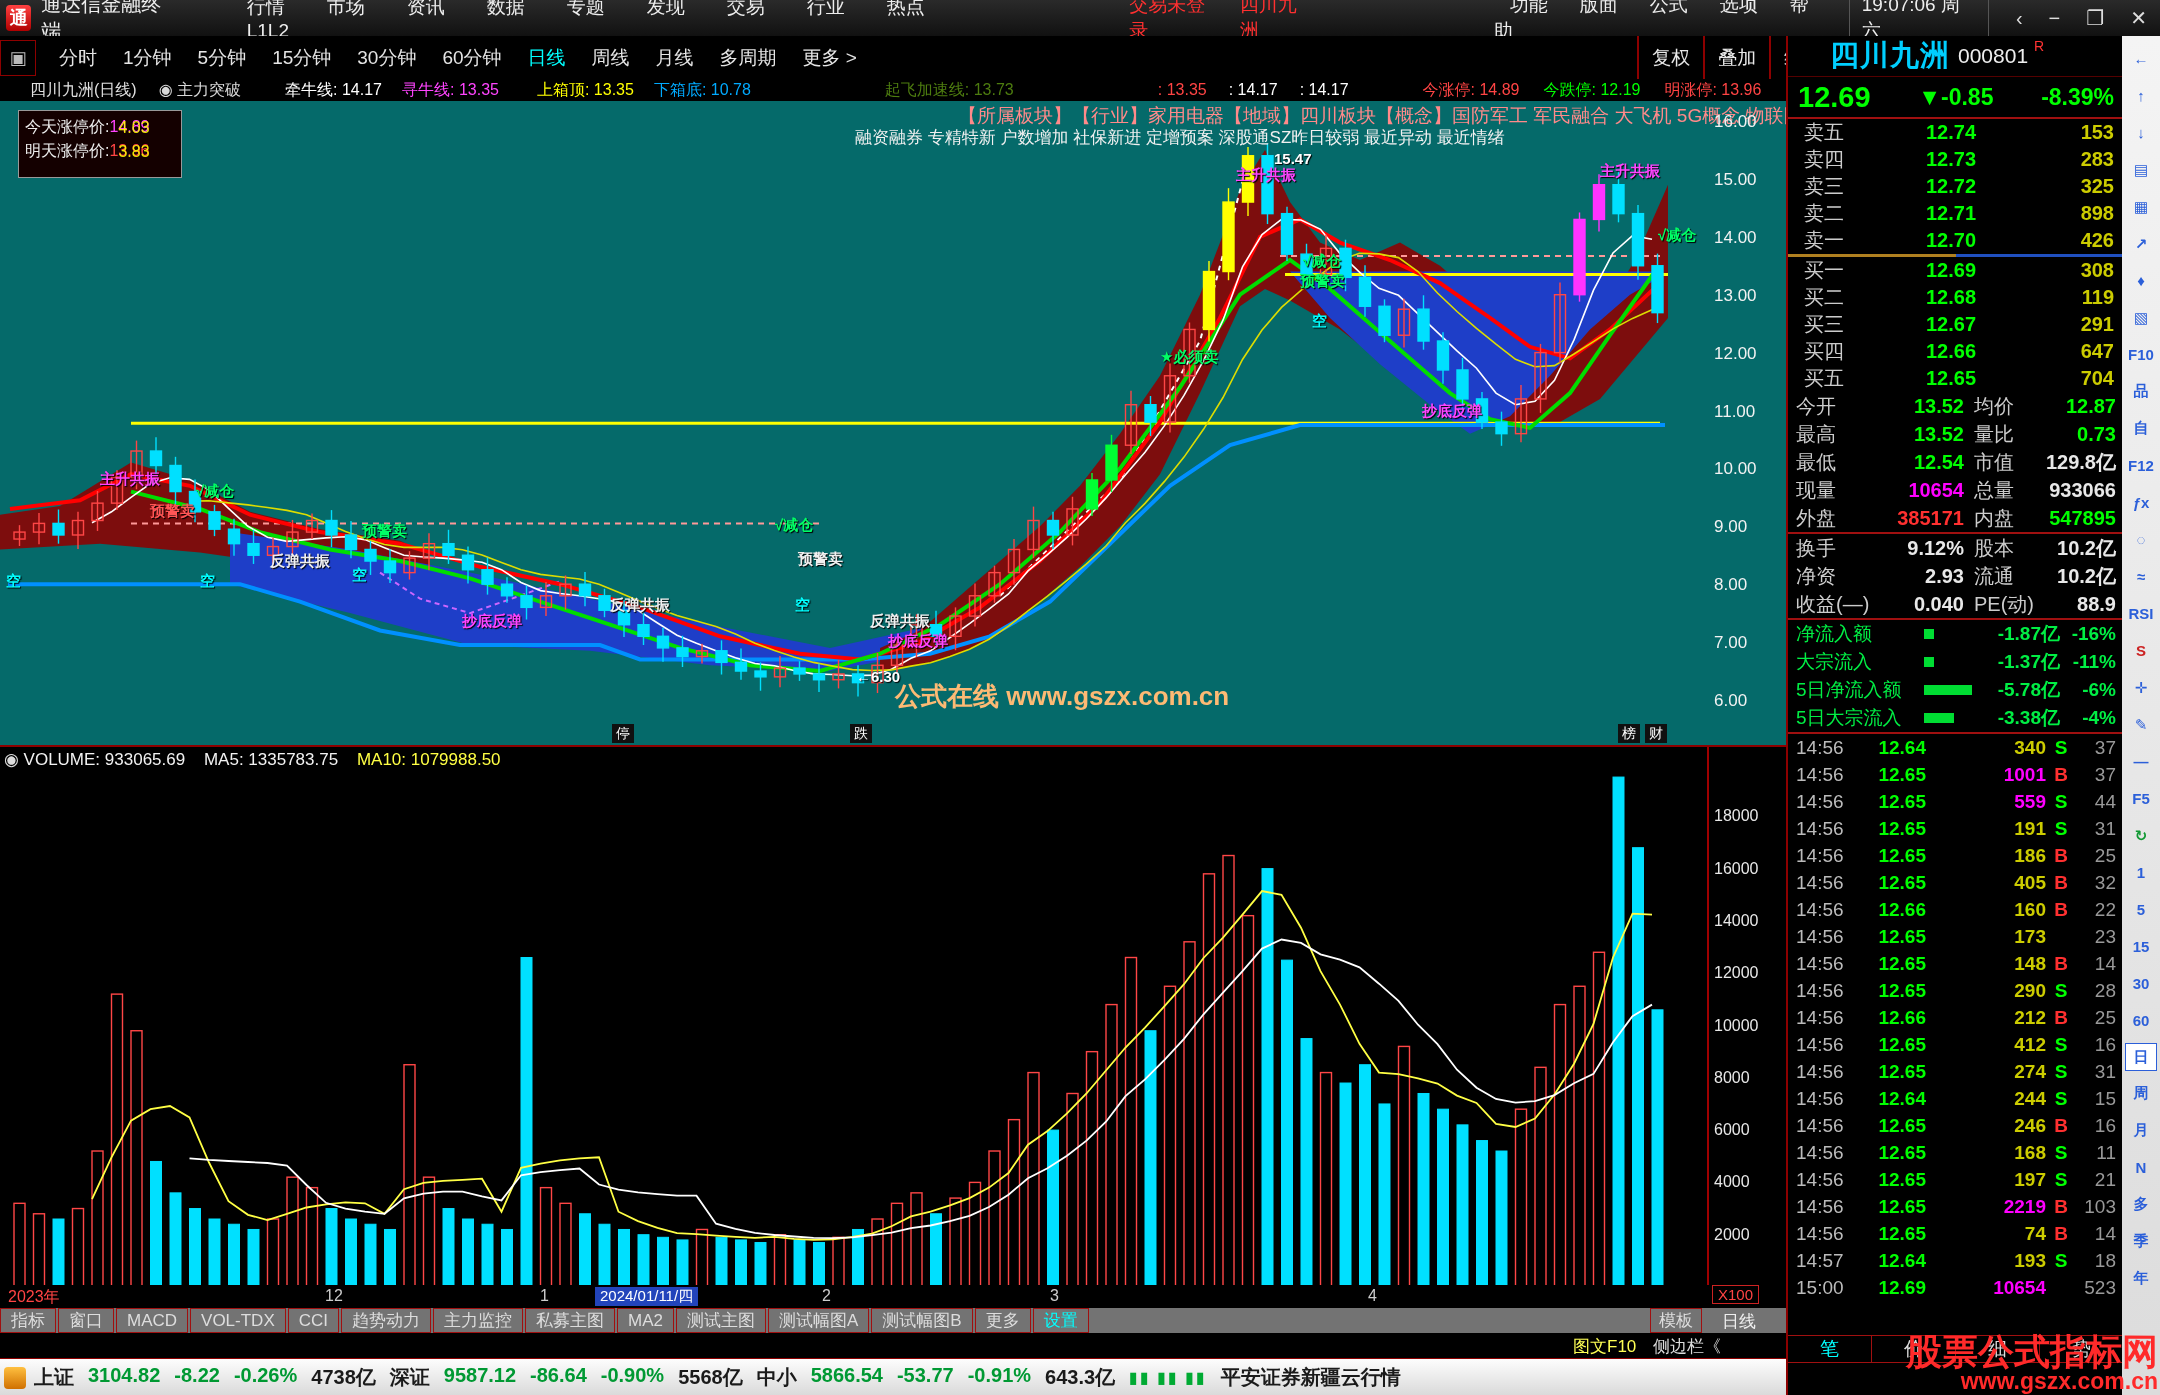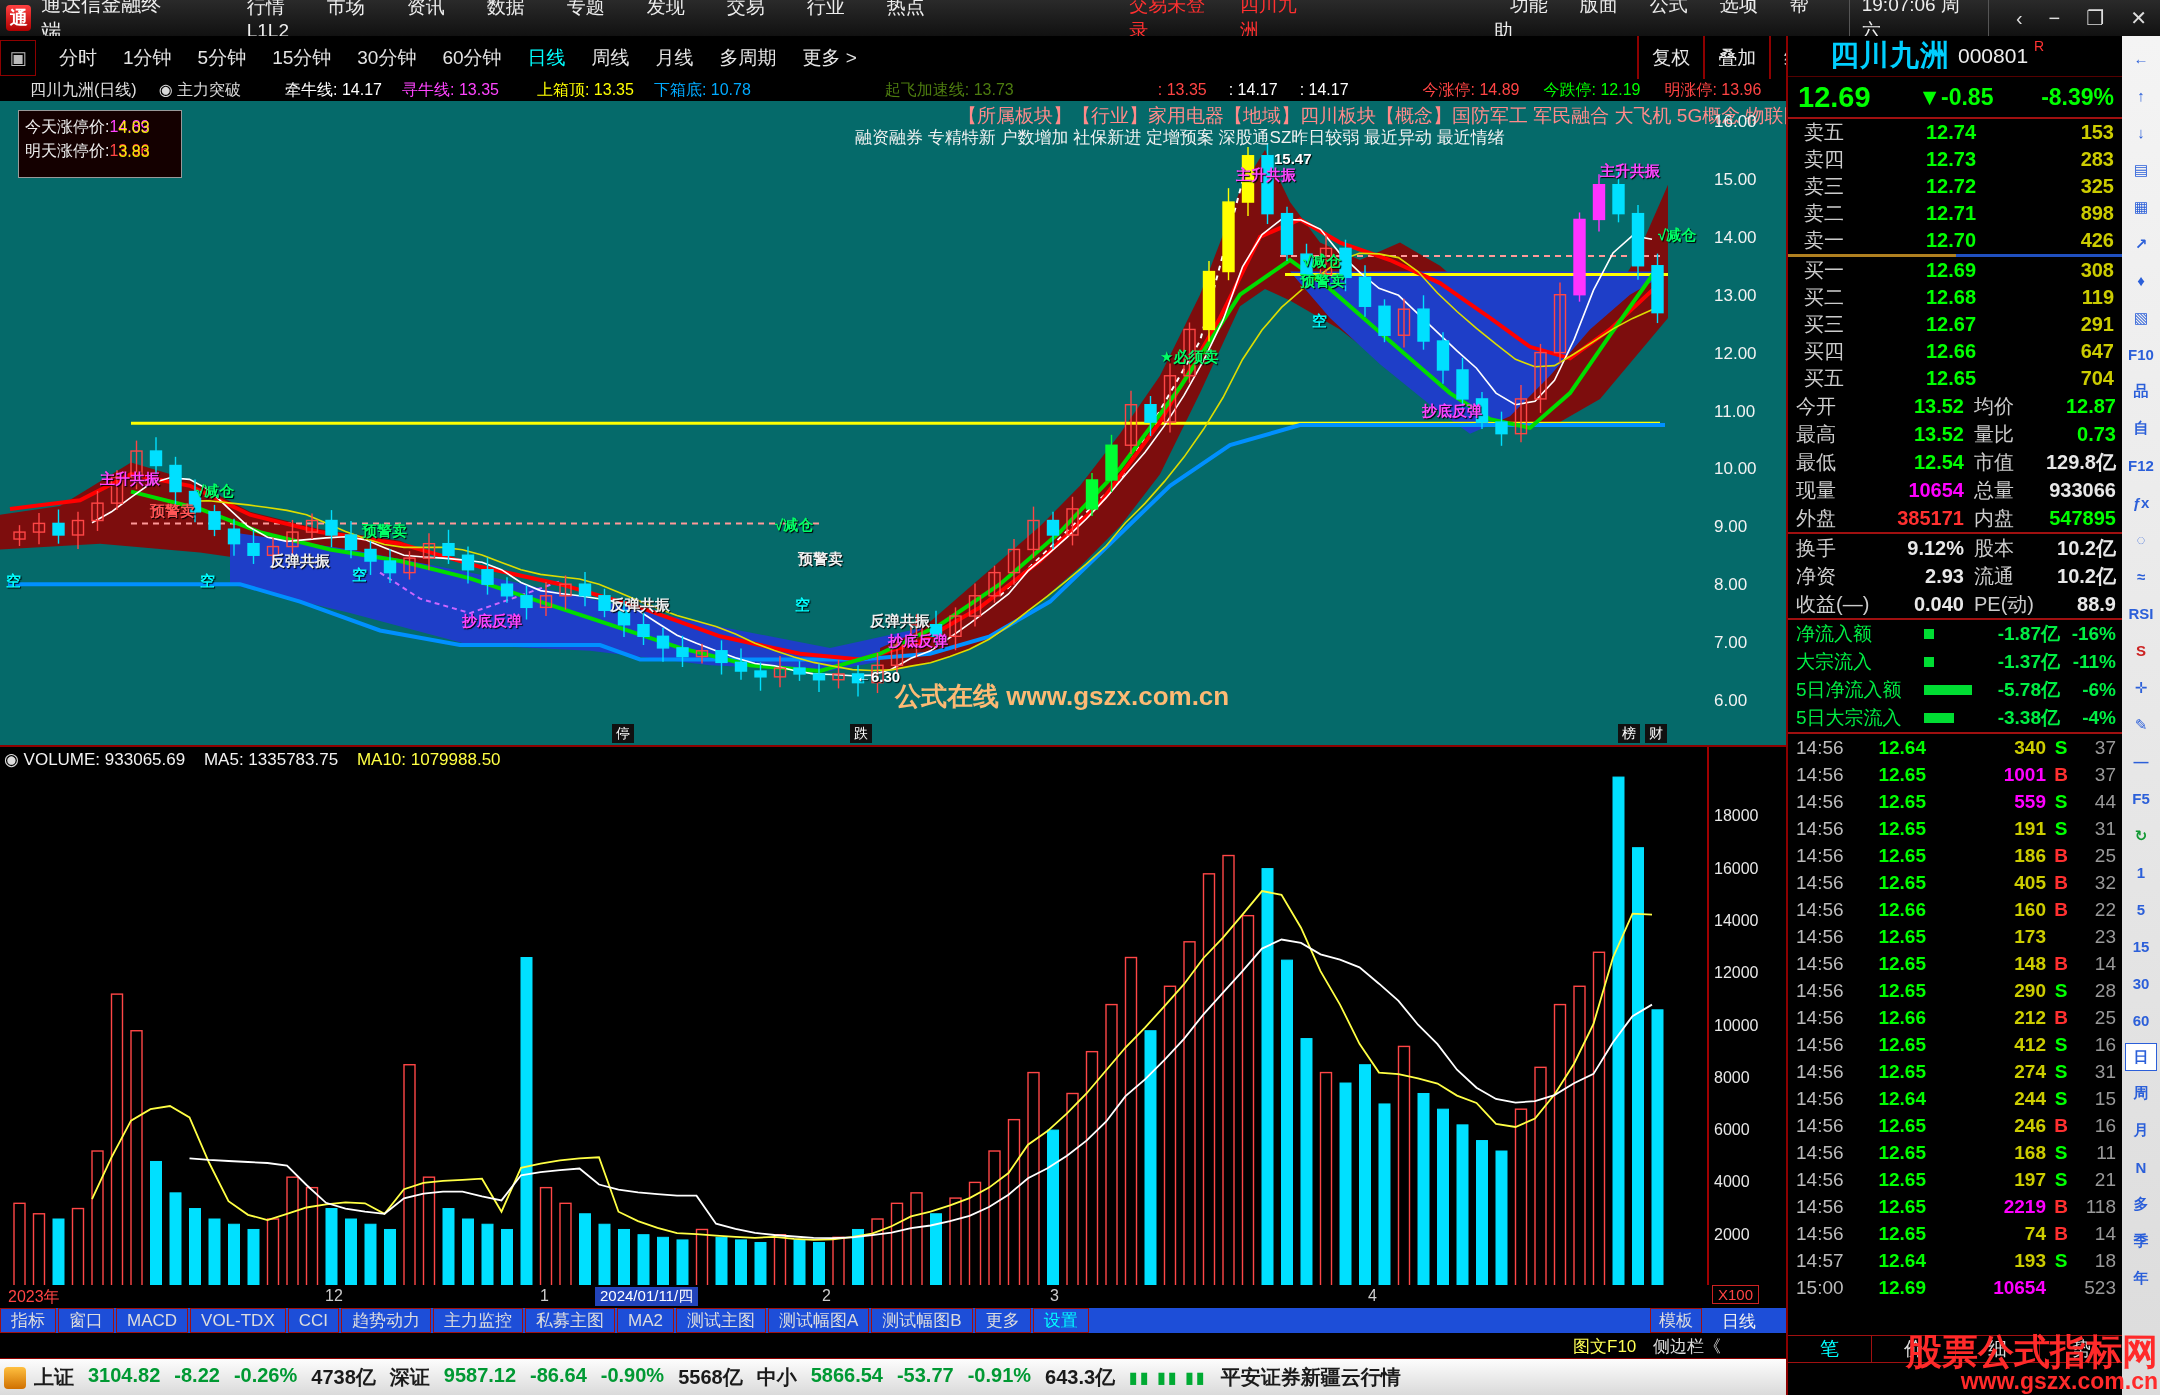--- a/index.html
+++ b/index.html
@@ -45,21 +45,21 @@
   
   #volpane{position:absolute;left:0;top:745px;width:1786px;height:540px;background:#000;overflow:hidden;border-top:2px solid #8d0000;}
   #volheader{position:absolute;left:4px;top:2px;font-size:17px;color:#eee;white-space:nowrap;z-index:5;}
   .vlabel{position:absolute;left:1714px;width:70px;color:#e8e8e8;font-size:16px;}
   
   #dateaxis{position:absolute;left:0;top:1285px;width:1786px;height:23px;background:#000;font-size:16px;color:#ccc;border-bottom:1px solid #8d0000;}
   .dtick{position:absolute;top:2px;}
   #x100{position:absolute;left:1712px;top:0px;border:1px solid #cc2222;color:#ff4444;font-size:15px;padding:0 5px;}
   #dayline-lab{position:absolute;left:1722px;top:1310px;color:#eee;font-size:17px;z-index:6;}
   
-  #tabsA{position:absolute;left:0;top:1308px;width:1786px;height:25px;background:#1d4ed8;display:flex;font-size:17px;color:#ddd;}
+  #tabsA{position:absolute;left:0;top:1308px;width:1786px;height:25px;background:#737373;display:flex;font-size:17px;color:#ddd;}
   #tabsB{position:absolute;left:0;top:1333px;width:1786px;height:25px;background:#000;display:flex;font-size:17px;color:#ddd;}
   .tabbox{border:1px solid #a01010;padding:0 10px;display:flex;align-items:center;margin-right:2px;white-space:nowrap;}
   .tab-cyan{color:#00ffff;}
   .tab-yellow{color:#ffff55;}
   #tmpl-btn{position:absolute;left:1650px;top:1308px;height:23px;border:1px solid #a01010;color:#ddd;font-size:17px;padding:0 8px;display:flex;align-items:center;}
   #gwF10{position:absolute;left:1573px;top:1335px;color:#ffff55;font-size:17px;}
   #sidebar-toggle{position:absolute;left:1653px;top:1335px;color:#ddd;font-size:17px;}
   
   #statusbar{position:absolute;left:0;top:1358px;width:2160px;height:37px;background:linear-gradient(#fdfdfd,#d9d9d9);
              display:flex;align-items:center;font-size:20px;font-weight:bold;border-top:1px solid #8d0000;}
@@ -855,21 +855,21 @@
           <span class="tp">12.65</span>
           <span class="tv c-y">197</span>
           <span class="ts" style="color: rgb(0, 255, 0);">S</span>
           <span class="tc">21</span>
         </div>
         <div class="trow">
           <span class="tt">14:56</span>
           <span class="tp">12.65</span>
           <span class="tv c-m">2219</span>
           <span class="ts" style="color: rgb(255, 48, 48);">B</span>
-          <span class="tc">118</span>
+          <span class="tc">103</span>
         </div>
         <div class="trow">
           <span class="tt">14:56</span>
           <span class="tp">12.65</span>
           <span class="tv c-y">74</span>
           <span class="ts" style="color: rgb(255, 48, 48);">B</span>
           <span class="tc">14</span>
         </div>
         <div class="trow">
           <span class="tt">14:57</span>

